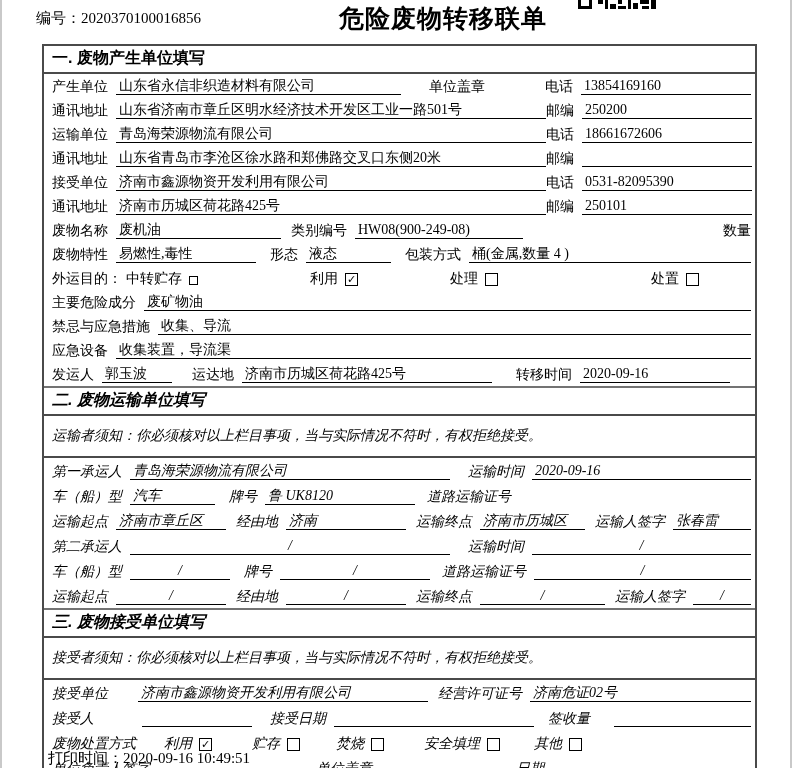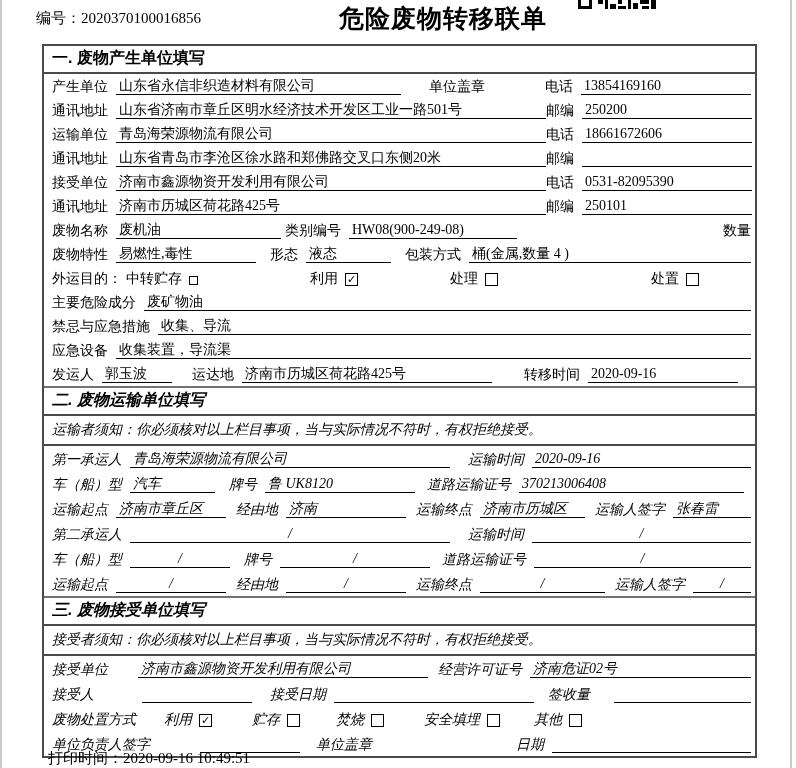--- a/index.html
+++ b/index.html
@@ -30,21 +30,21 @@
     background: #fff;
   }
   .sec2, .sec3 { border-top: 2px solid #737373; font-style: italic; }
   .sec-title {
     font-family: "Liberation Sans", "DejaVu Sans", sans-serif;
     font-weight: 700; font-size: 16px;
     padding: 2px 8px 3px 8px;
     border-bottom: 2px solid #4a4a4a;
   }
   .notice {
-    height: 30px; display: flex; align-items: center;
+    height: 42px; display: flex; align-items: center;
     padding: 4px 8px; font-size: 14px;
     border-bottom: 2px solid #4a4a4a;
   }
   .row {
     display: flex; align-items: flex-end;
     height: 24px; padding: 0 4px 3px 8px;
     font-size: 14px; line-height: 17px;
   }
   .sec2 .row, .sec3 .row { height: 25px; }
   .lbl { white-space: nowrap; flex: 0 0 auto; }
@@ -140,21 +140,21 @@
     <div class="row">
       <span class="lbl">通讯地址</span>
       <span class="uval" style="width:430px">济南市历城区荷花路425号</span>
       <span class="lbl mla">邮编</span>
       <span class="uval" style="width:170px">250101</span>
     </div>
 
     <div class="row">
       <span class="lbl">废物名称</span>
       <span class="uval" style="width:165px">废机油</span>
-      <span class="lbl" style="margin-left:4px">类别编号</span>
+      <span class="lbl" style="margin-left:10px">类别编号</span>
       <span class="uval" style="width:168px">HW08(900-249-08)</span>
       <span class="lbl mla">数量</span>
     </div>
 
     <div class="row">
       <span class="lbl">废物特性</span>
       <span class="uval" style="width:140px">易燃性,毒性</span>
       <span class="lbl" style="margin-left:14px">形态</span>
       <span class="uval" style="width:85px">液态</span>
       <span class="lbl" style="margin-left:14px">包装方式</span>
@@ -186,21 +186,21 @@
     <div class="row">
       <span class="lbl">应急设备</span>
       <span class="uval grow">收集装置，导流渠</span>
     </div>
 
     <div class="row">
       <span class="lbl">发运人</span>
       <span class="uval" style="width:70px">郭玉波</span>
       <span class="lbl" style="margin-left:20px">运达地</span>
       <span class="uval" style="width:250px">济南市历城区荷花路425号</span>
-      <span class="lbl" style="margin-left:32px">转移时间</span>
+      <span class="lbl" style="margin-left:24px">转移时间</span>
       <span class="uval" style="width:150px">2020-09-16</span>
     </div>
   </div>
 
   <div class="sec2">
     <div class="sec-title">二. 废物运输单位填写</div>
 
     <div class="notice">运输者须知：你必须核对以上栏目事项，当与实际情况不符时，有权拒绝接受。</div>
 
     <div class="row">
@@ -209,21 +209,20 @@
       <span class="lbl" style="margin-left:18px">运输时间</span>
       <span class="uval grow">2020-09-16</span>
     </div>
 
     <div class="row">
       <span class="lbl">车（船）型</span>
       <span class="uval" style="width:85px">汽车</span>
       <span class="lbl" style="margin-left:14px">牌号</span>
       <span class="uval" style="width:150px">鲁 UK8120</span>
       <span class="lbl" style="margin-left:12px">道路运输证号</span>
-      <span class="uval" style="width:225px">370213006408</span>
     </div>
 
     <div class="row">
       <span class="lbl">运输起点</span>
       <span class="uval" style="width:110px">济南市章丘区</span>
       <span class="lbl" style="margin-left:10px">经由地</span>
       <span class="uval" style="width:120px">济南</span>
       <span class="lbl" style="margin-left:10px">运输终点</span>
       <span class="uval" style="width:105px">济南市历城区</span>
       <span class="lbl" style="margin-left:10px">运输人签字</span>

